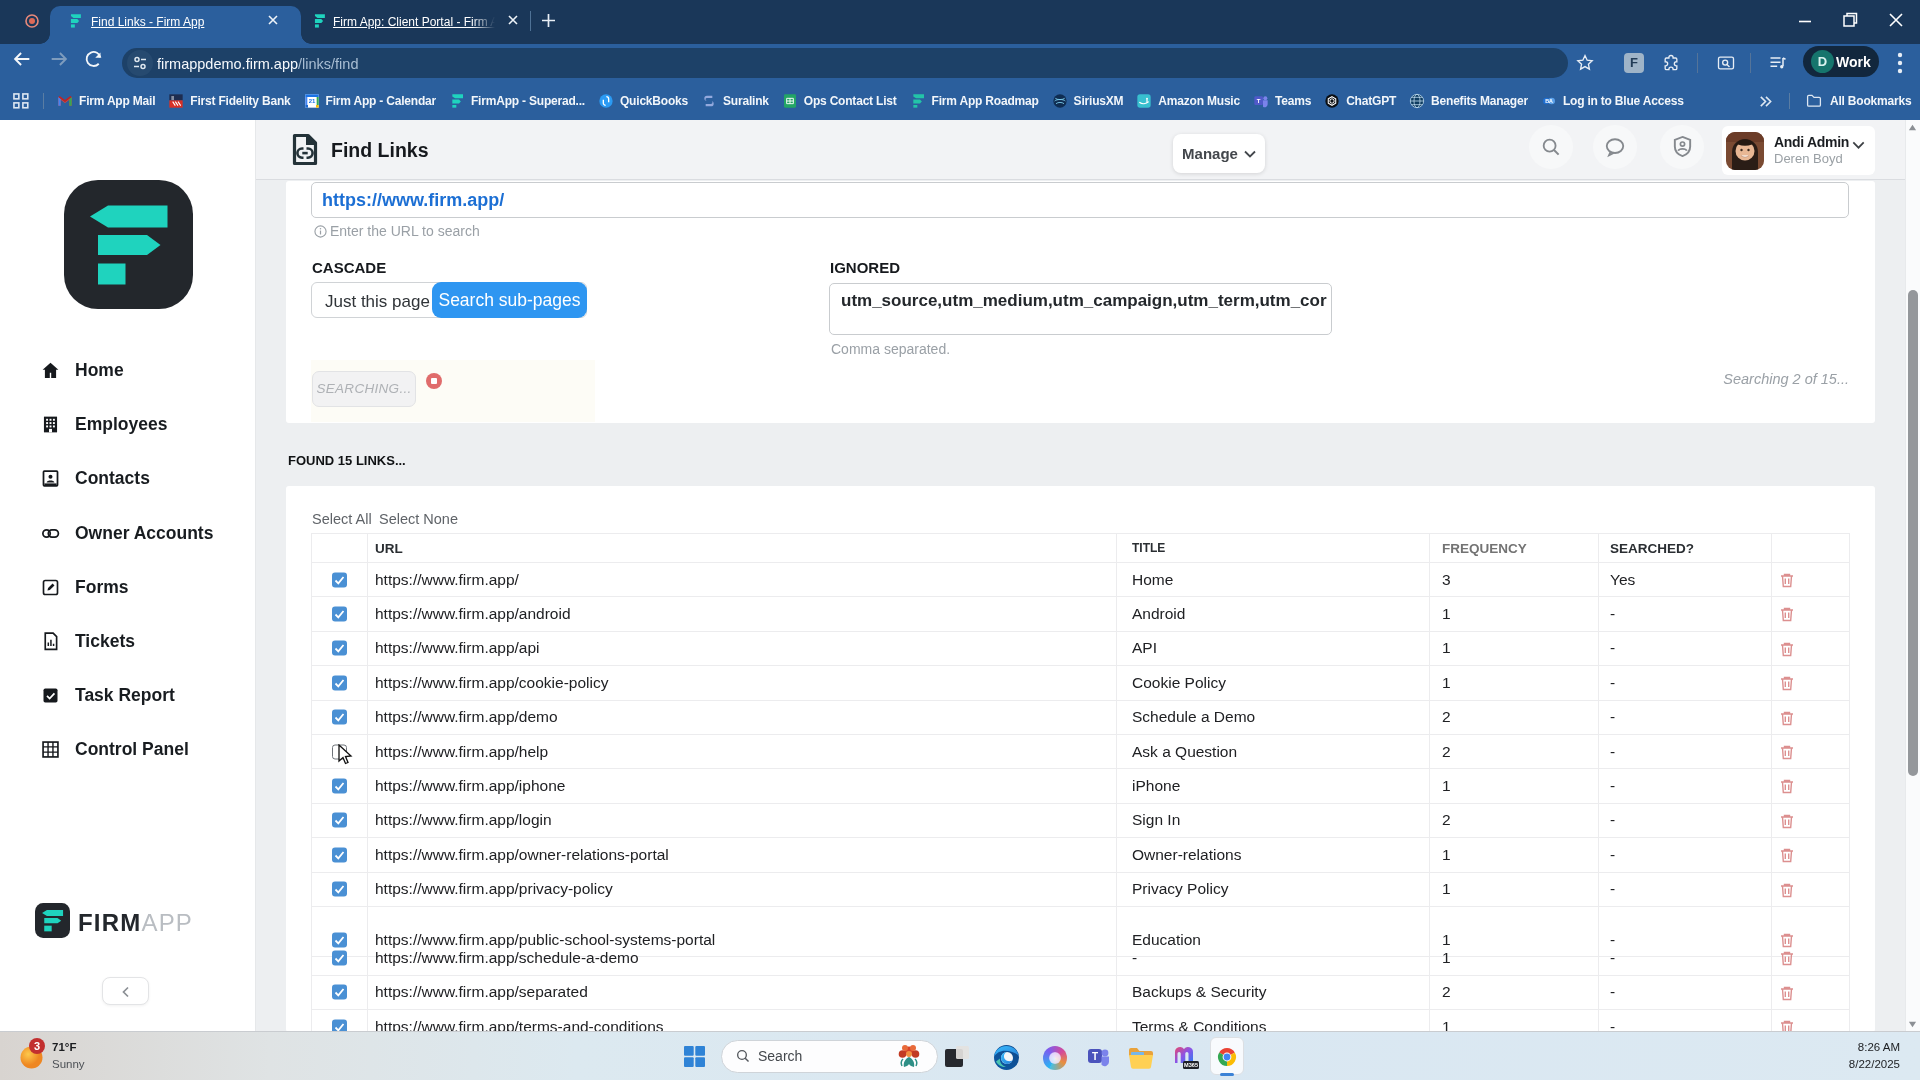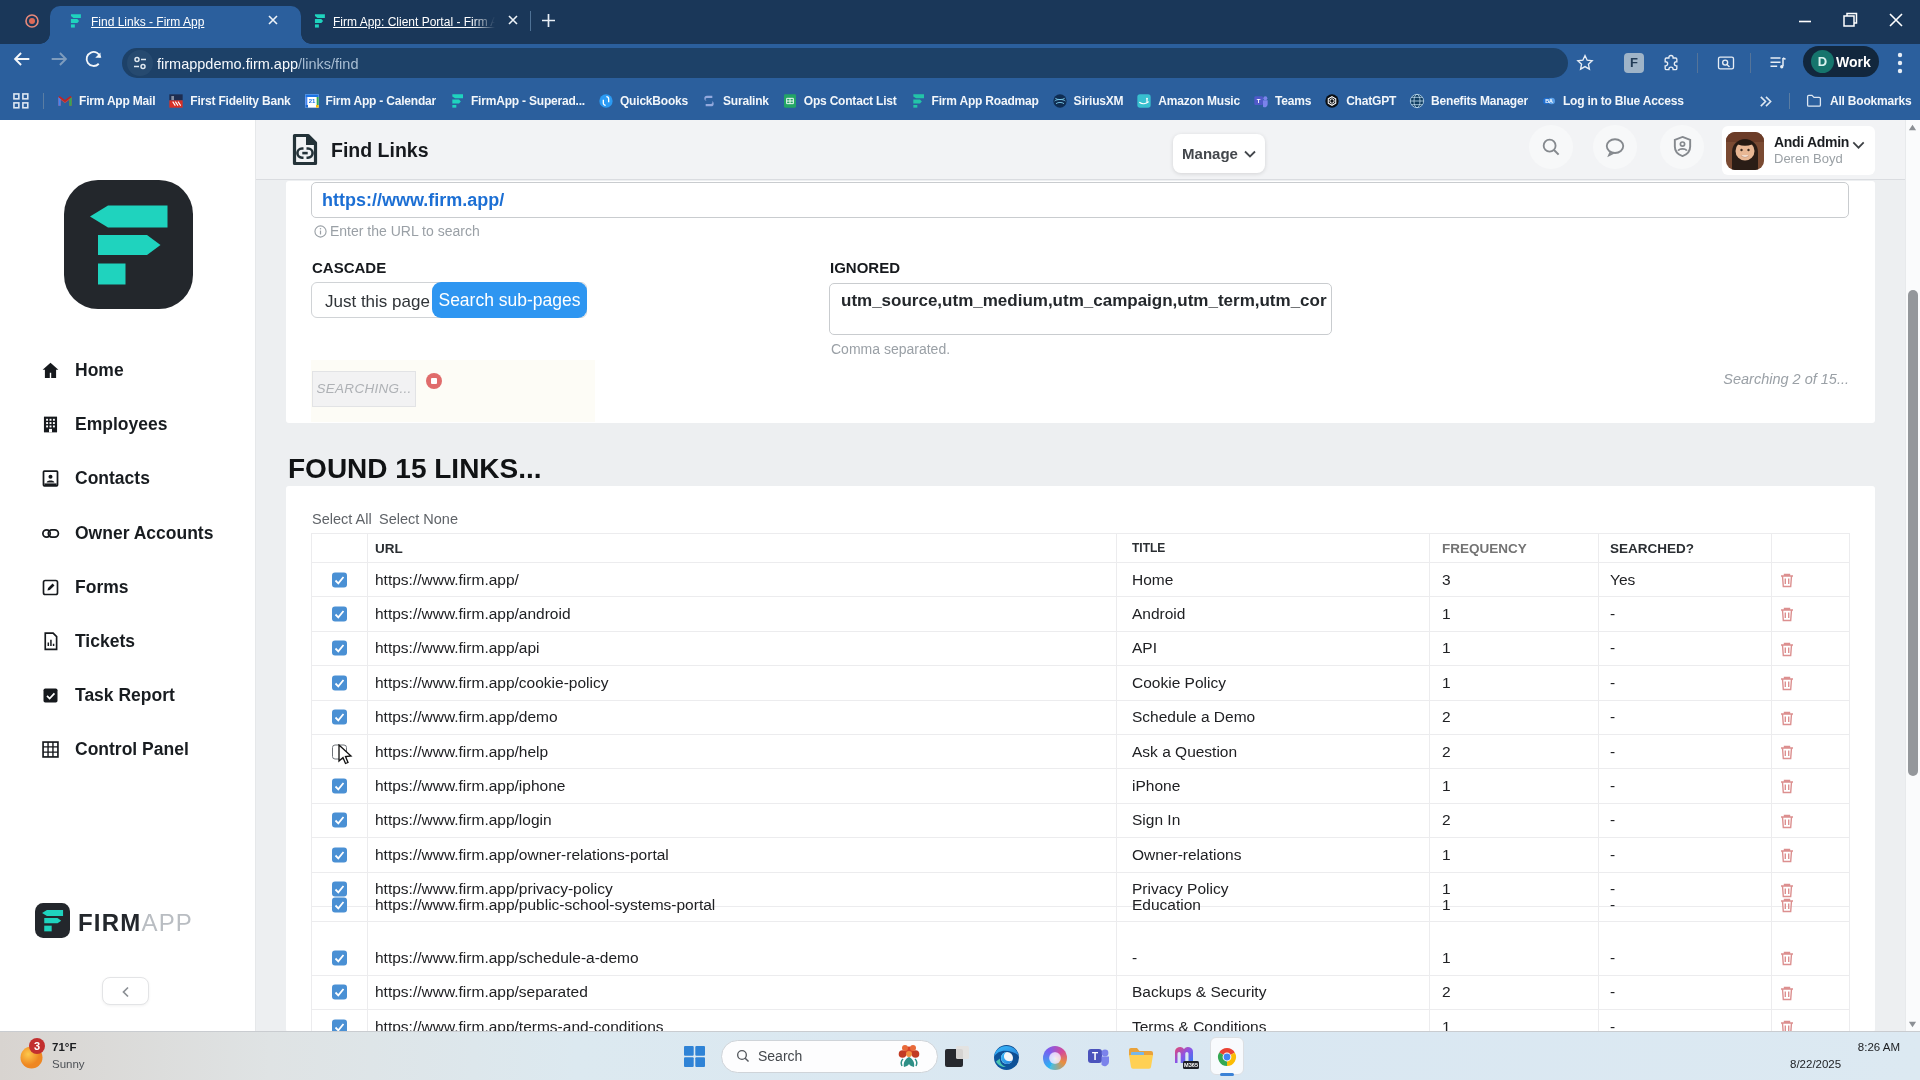--- a/index.html
+++ b/index.html
@@ -405,26 +405,26 @@
   <div class="abs" style="left:312px;top:139px;font-size:15px;font-weight:700;color:#16191d">CASCADE</div>
   <div class="abs" style="left:311px;top:162px;width:276px;height:36px;border:1px solid #d0d3d6;border-radius:6px;background:#fff"></div>
   <div class="abs" style="left:325px;top:172px;font-size:17px;color:#303438">Just this page</div>
   <div class="abs" style="left:432px;top:162px;width:155px;height:36px;background:#2e96f1;border-radius:9px;color:#fff;font-size:17.5px;text-align:center;line-height:36px">Search sub-pages</div>
   <div class="abs" style="left:830px;top:139px;font-size:15px;font-weight:700;color:#16191d">IGNORED</div>
   <div class="abs ibox" style="left:829px;top:163px;width:503px;height:52px;overflow:hidden">
       <span style="position:absolute;left:11px;top:7px;font-size:17px;font-weight:700;color:#24282c;white-space:nowrap">utm_source,utm_medium,utm_campaign,utm_term,utm_cor</span>
     </div>
   <div class="abs hint" style="left:831px;top:221px">Comma separated.</div>
   <div class="abs" style="left:311px;top:240px;width:284px;height:62px;background:#fbf6e8;opacity:.38"></div>
-  <div class="abs" style="left:312px;top:251px;width:104px;height:36px;background:#f2f2f3;border:1px solid #e2e3e5;border-radius:0;font-size:13.5px;font-style:italic;color:#aeb1b5;text-align:center;line-height:34px;letter-spacing:.3px">SEARCHING...</div>
+  <div class="abs" style="left:312px;top:251px;width:104px;height:36px;background:#f2f2f3;border:1px solid #e2e3e5;border-radius:7px;font-size:13.5px;font-style:italic;color:#aeb1b5;text-align:center;line-height:34px;letter-spacing:.3px">SEARCHING...</div>
   <div class="abs" style="left:426px;top:253px;width:16px;height:16px;border-radius:50%;background:#e06c6c"></div>
   <div class="abs" style="left:431px;top:258px;width:6px;height:6px;background:#fff;border-radius:1px"></div>
   <div class="abs" style="left:1649px;top:251px;width:200px;text-align:right;font-size:14.5px;font-style:italic;color:#9aa0a6">Searching 2 of 15...</div>
 
-  <div class="abs" style="left:288px;top:333px;font-size:28px;font-weight:800;color:#101214">FOUND 15 LINKS...</div>
+  <div class="abs" style="left:288px;top:333px;font-size:13px;font-weight:800;color:#101214">FOUND 15 LINKS...</div>
 
   <div class="abs card" style="left:286px;top:366px;width:1589px;height:546px"></div>
   <div class="abs" style="left:312px;top:391px;font-size:14.5px;color:#5f6368">Select All</div>
   <div class="abs" style="left:379px;top:391px;font-size:14.5px;color:#5f6368">Select None</div>
   <div id="tbl" class="abs" style="left:311px;top:413px;width:1539px;height:499px;border-top:1px solid #ececee;overflow:hidden">
     <div class="cline" style="left:0"></div>
     <div class="cline" style="left:56px"></div>
     <div class="cline" style="left:805px"></div>
     <div class="cline" style="left:1118px"></div>
     <div class="cline" style="left:1287px"></div>
@@ -575,21 +575,21 @@
         </div>
   <div class="ctext" style="left:64px">https://www.firm.app/privacy-policy</div>
   <div class="ctext" style="left:821px">Privacy Policy</div>
   <div class="ctext" style="left:1131px">1</div>
   <div class="ctext" style="left:1299px">-</div>
   <svg style="position:absolute;left:1469px;top:10px" width="14" height="15" viewBox="0 0 14 15">
           <path d="M1 3h12M4.5 3V1.5h5V3M2.5 3l.8 10.5h7.4L11.5 3" fill="none" stroke="#dc8f8f" stroke-width="1.4"></path>
           <path d="M5.3 5.5v5.5M8.7 5.5v5.5" stroke="#dc8f8f" stroke-width="1.4"></path>
         </svg>
 </div>
-<div class="trow" style="top:354px">
+<div class="trow" style="top:389px">
   <div class="chk">
           <svg width="13" height="13" viewBox="0 0 13 13">
             <path d="M2.5 7l2.8 2.8 5.2-6.3" fill="none" stroke="#fff" stroke-width="1.8"></path>
           </svg>
         </div>
   <div class="ctext" style="left:64px">https://www.firm.app/public-school-systems-portal</div>
   <div class="ctext" style="left:821px">Education</div>
   <div class="ctext" style="left:1131px">1</div>
   <div class="ctext" style="left:1299px">-</div>
   <svg style="position:absolute;left:1469px;top:10px" width="14" height="15" viewBox="0 0 14 15">
@@ -751,13 +751,13 @@
 <div class="abs" style="left:1220px;top:1073px;width:14px;height:3px;border-radius:2px;background:#3b82d6"></div>
 <svg class="abs" style="left:1215px;top:1045px" width="24" height="24" viewBox="0 0 24 24">
     <path d="M12 12L4.2 7.5A9 9 0 0 1 19.8 7.5z" fill="#ea4335"></path>
     <path d="M12 12L4.2 7.5A9 9 0 0 0 12 21z" fill="#34a853"></path>
     <path d="M12 12l0 9A9 9 0 0 0 19.8 7.5z" fill="#fbbc05"></path>
     <circle cx="12" cy="12" r="4.4" fill="#fff"></circle>
     <circle cx="12" cy="12" r="3.4" fill="#4285f4"></circle>
   </svg>
 
 <div class="abs" style="left:1790px;top:1041px;width:110px;text-align:right;font-size:11.5px;color:#1b1d20">8:26 AM</div>
-<div class="abs" style="left:1790px;top:1058px;width:110px;text-align:left;font-size:11.5px;color:#1b1d20">8/22/2025</div>
+<div class="abs" style="left:1790px;top:1058px;width:110px;text-align:right;font-size:11.5px;color:#1b1d20">8/22/2025</div>
 
 </body></html>

